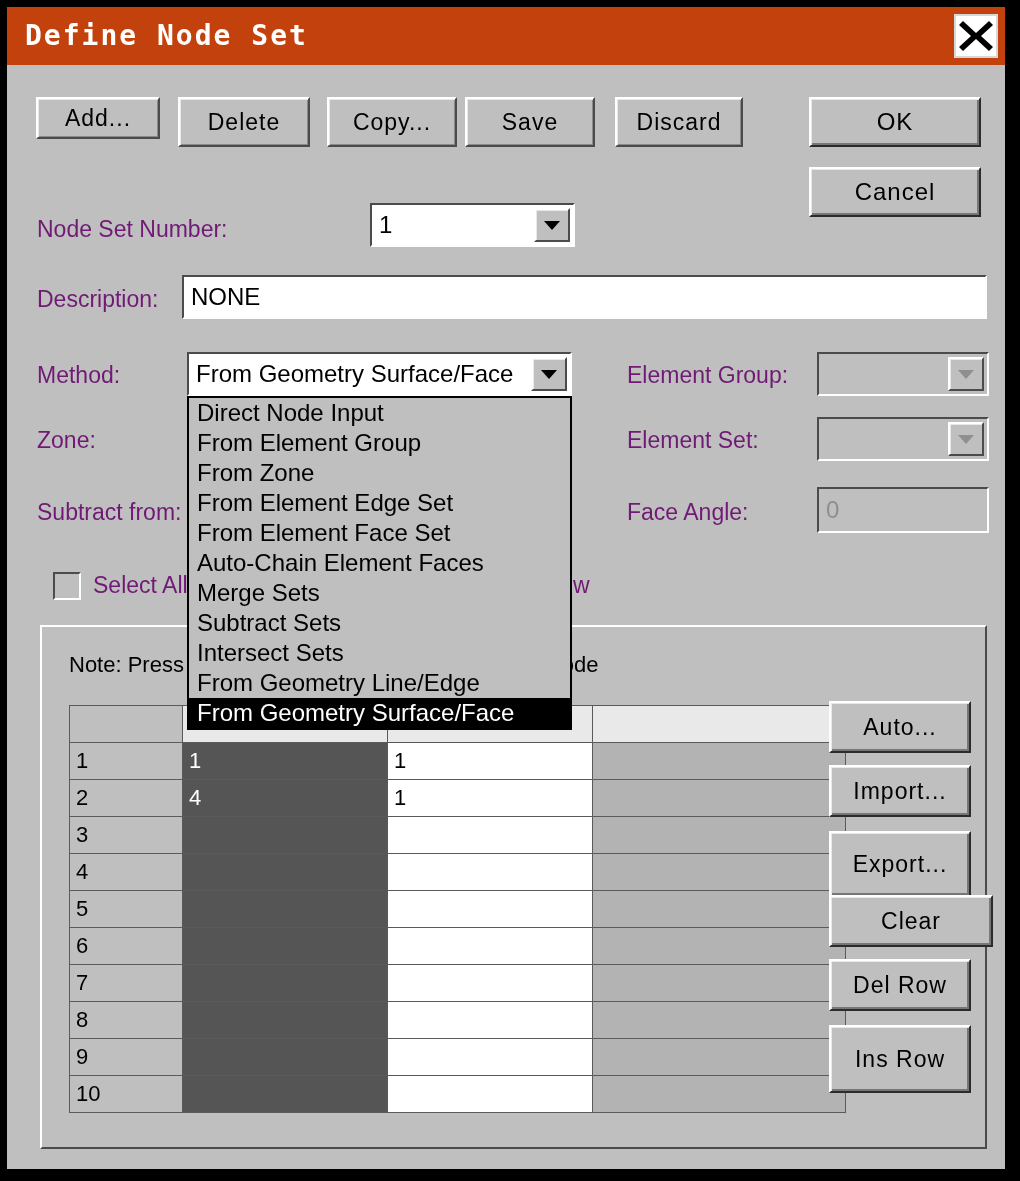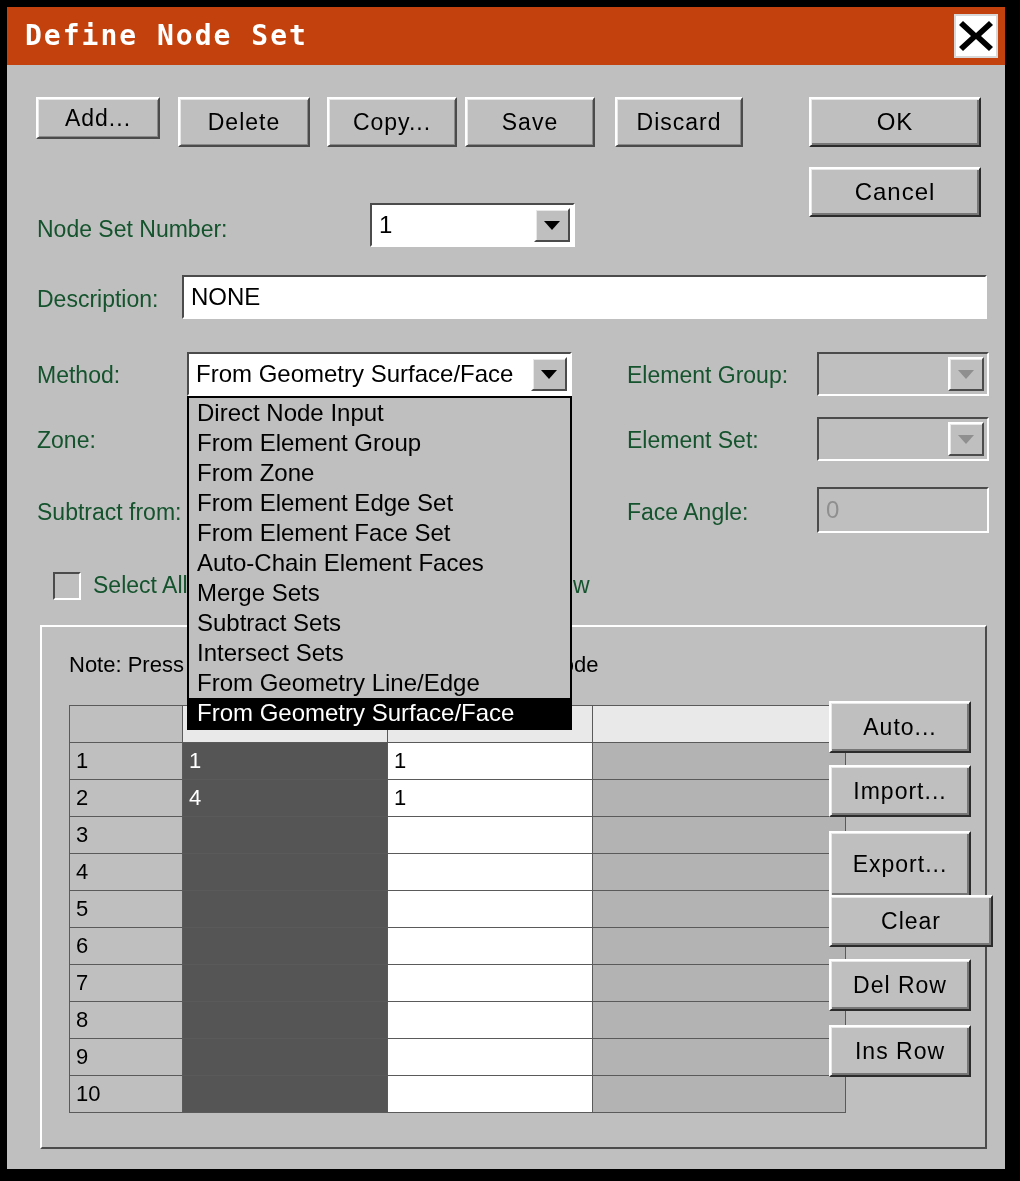--- a/index.html
+++ b/index.html
@@ -75,21 +75,21 @@
   }
   .btn.strong {
     border-color: #ffffff #2b2b2b #2b2b2b #ffffff;
     box-shadow: inset 1px 1px 0 #e8e8e8, inset -2px -2px 0 #777;
   }
 
   
   .label {
     position: absolute;
     font-size: 23px;
-    color: #14532d;
+    color: #701a75;
     white-space: nowrap;
   }
 
   
   .field {
     position: absolute;
     background: #fff;
     border: 2px solid;
     border-color: #4b4b4b #ffffff #ffffff #4b4b4b;
     box-sizing: border-box;
@@ -354,21 +354,21 @@
         <td class="c-c"></td>
       </tr>
     </tbody>
   </table>
 
   <div class="btn strong" style="left:822px; top:694px; width:142px; height:52px;">Auto...</div>
   <div class="btn strong" style="left:822px; top:758px; width:142px; height:52px;">Import...</div>
   <div class="btn strong" style="left:822px; top:824px; width:142px; height:66px;">Export...</div>
   <div class="btn strong" style="left:822px; top:888px; width:164px; height:52px;">Clear</div>
   <div class="btn strong" style="left:822px; top:952px; width:142px; height:52px;">Del Row</div>
-  <div class="btn strong" style="left:822px; top:1018px; width:142px; height:52px;">Ins Row</div>
+  <div class="btn strong" style="left:822px; top:1018px; width:142px; height:68px;">Ins Row</div>
 
   <div class="dropdown" style="left:180px; top:389px; width:385px;">
     <div class="dd-item">Direct Node Input</div>
     <div class="dd-item">From Element Group</div>
     <div class="dd-item">From Zone</div>
     <div class="dd-item">From Element Edge Set</div>
     <div class="dd-item">From Element Face Set</div>
     <div class="dd-item">Auto-Chain Element Faces</div>
     <div class="dd-item">Merge Sets</div>
     <div class="dd-item">Subtract Sets</div>

